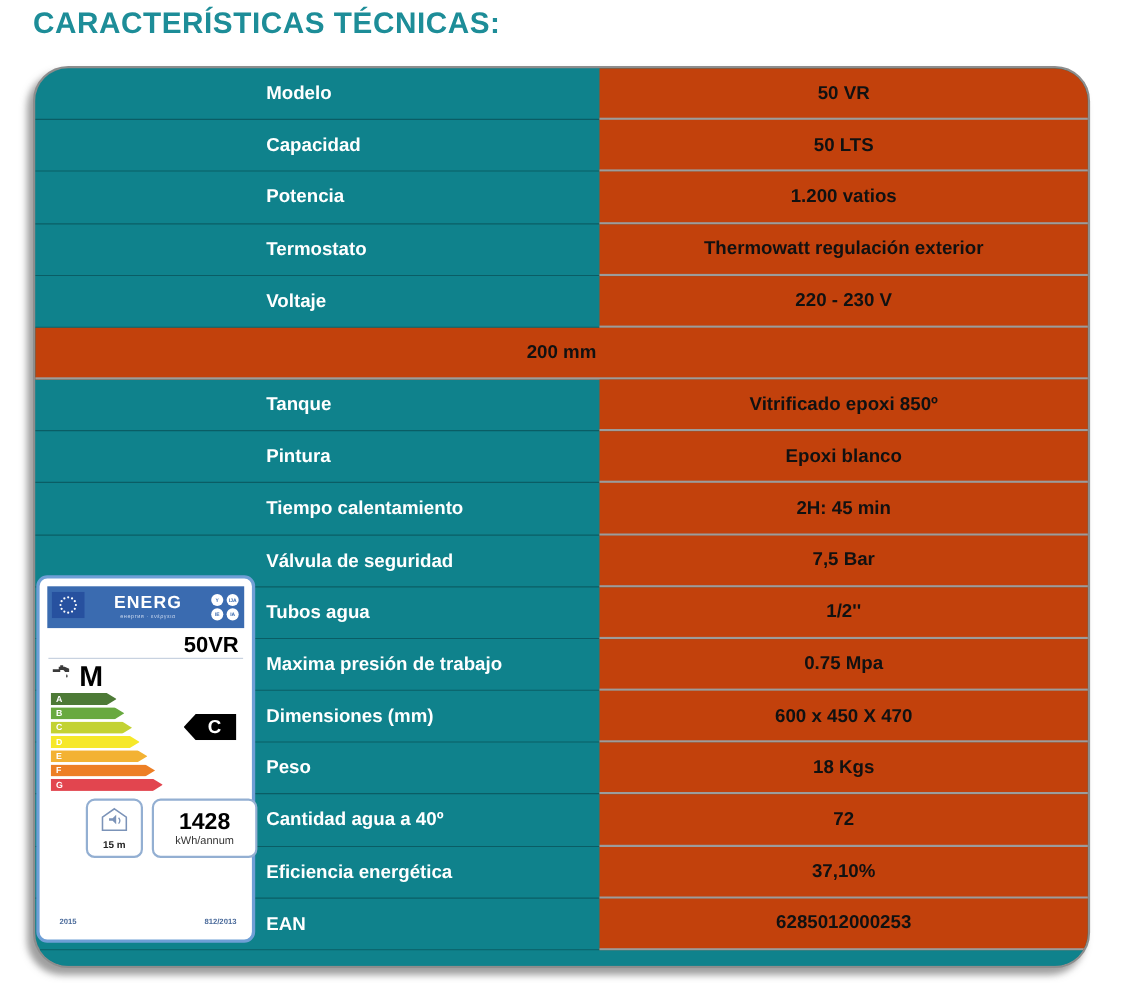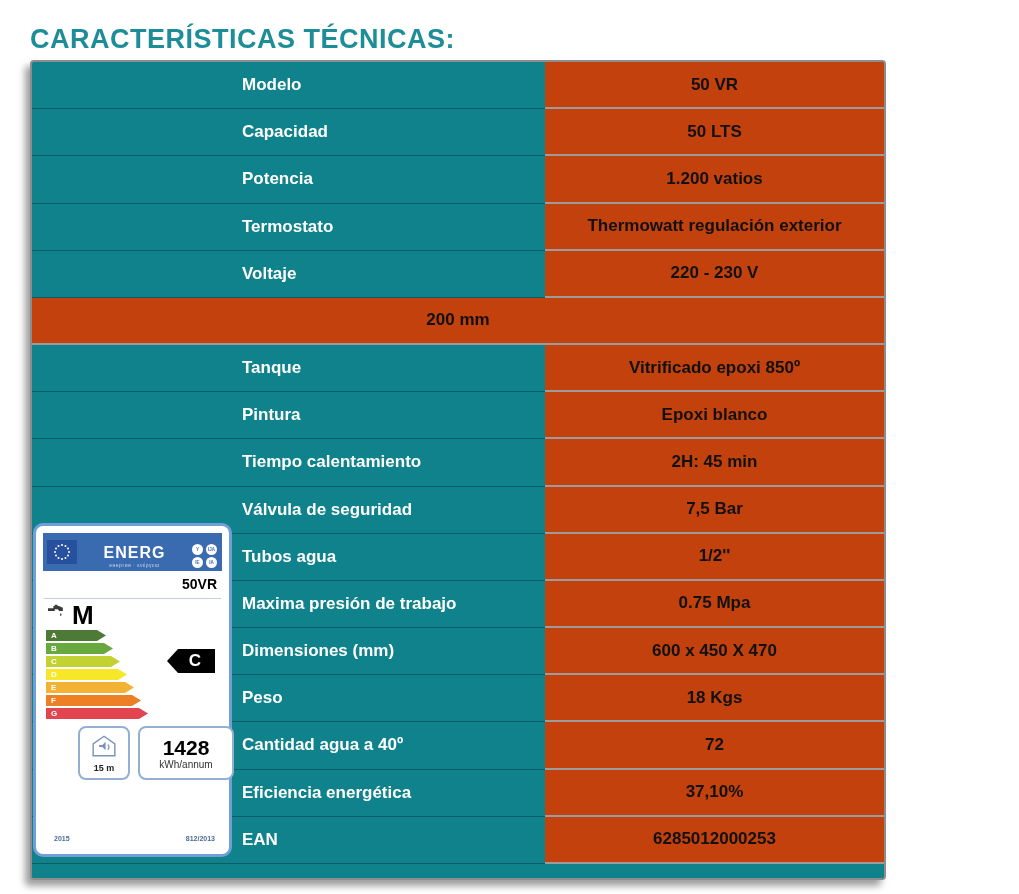--- a/index.html
+++ b/index.html
@@ -1,28 +1,28 @@
 <!DOCTYPE html>
 <html><head>
 <meta charset="utf-8">
 <style>
   * { box-sizing: border-box; margin: 0; padding: 0; }
   html,body { background:#fff; }
   body { font-family: "Liberation Sans", sans-serif; }
   .canvas { position:relative; width:1019px; height:894px; background:#fff; overflow:hidden; }
 
   .page-title {
-    position:absolute; left:30px; top:24px;
+    position:absolute; left:30px; top:6px;
     font-size:27px; font-weight:bold; letter-spacing:0.5px;
   }
 
   
   .spec-table {
-    position:absolute; left:30px; top:60px; width:856px; height:820px;
-    border:2px solid #8d8d8d; border-radius:4px; overflow:hidden;
+    position:absolute; left:30px; top:60px; width:961px; height:820px;
+    border:2px solid #8d8d8d; border-radius:32px; overflow:hidden;
     display:flex; flex-direction:column;
     box-shadow:-5px 6px 7px rgba(80,80,80,.55);
     background:#0F828C;
   }
   .spec-row { flex:1; display:flex; min-height:0; }
   .cell-label {
     width:513px; display:flex; align-items:center;
     padding-left:210px; color:#fff; font-weight:bold; font-size:17px;
     border-bottom:1px solid rgba(0,0,0,.28);
   }
@@ -35,33 +35,33 @@
   .spec-row:last-child .cell-value { border-bottom:none; border-bottom-right-radius:20px; }
   .table-footer { height:14px; flex:none; }
 
   
   .energy-card {
     position:absolute; left:33px; top:523px; width:199px; height:334px;
     background:#fff; border:3px solid #6F9FD6; border-radius:10px; z-index:5;
   }
   .eu-header {
     position:absolute; left:7px; right:7px; top:7px; height:38px;
-    display:flex; align-items:flex-end; gap:5px; padding:3px 4px;
+    display:flex; align-items:center; gap:5px; padding:3px 4px;
   }
   .eu-flag { flex:none; }
   .eu-brand { flex:1; display:flex; flex-direction:column; align-items:center; line-height:1; }
   .eu-brand .big { color:#fff; font-weight:bold; font-size:16px; letter-spacing:1px; }
   .eu-brand .small { color:#c9d7ee; font-size:5px; margin-top:2px; letter-spacing:.5px; }
   .suffix-grid { display:grid; grid-template-columns:12px 12px; gap:2px; flex:none; }
   .suffix-circle {
     width:11px; height:11px; border-radius:50%; background:#fff;
     display:flex; align-items:center; justify-content:center;
     font-size:4.5px; font-weight:bold; color:#3A6BB0;
   }
-  .card-model { position:absolute; right:12px; top:50px; font-size:14px; font-weight:bold; color:#000; }
+  .card-model { position:absolute; right:12px; top:50px; font-size:20px; font-weight:bold; color:#000; }
   .card-divider { position:absolute; left:8px; right:8px; top:72px; border-top:1px solid #c3cedd; }
   .profile-row { position:absolute; left:10px; top:76px; display:flex; align-items:flex-start; gap:4px; }
   .profile-letter { font-size:26px; font-weight:bold; color:#000; line-height:1; }
   .class-scale { position:absolute; left:10px; top:104px; }
   .class-arrow {
     position:relative; height:11px; margin-bottom:2px;
     clip-path:polygon(0 0, calc(100% - 9px) 0, 100% 50%, calc(100% - 9px) 100%, 0 100%);
     color:#fff; font-size:8px; font-weight:bold; line-height:11px; padding-left:5px;
   }
   .c0{width:60px}.c1{width:67px}.c2{width:74px}.c3{width:81px}.c4{width:88px}.c5{width:95px}.c6{width:102px}

